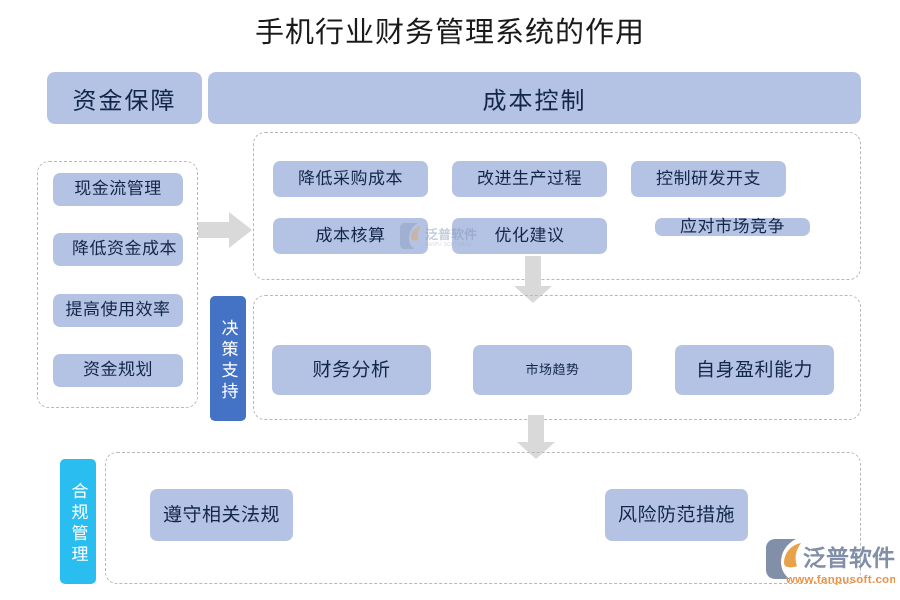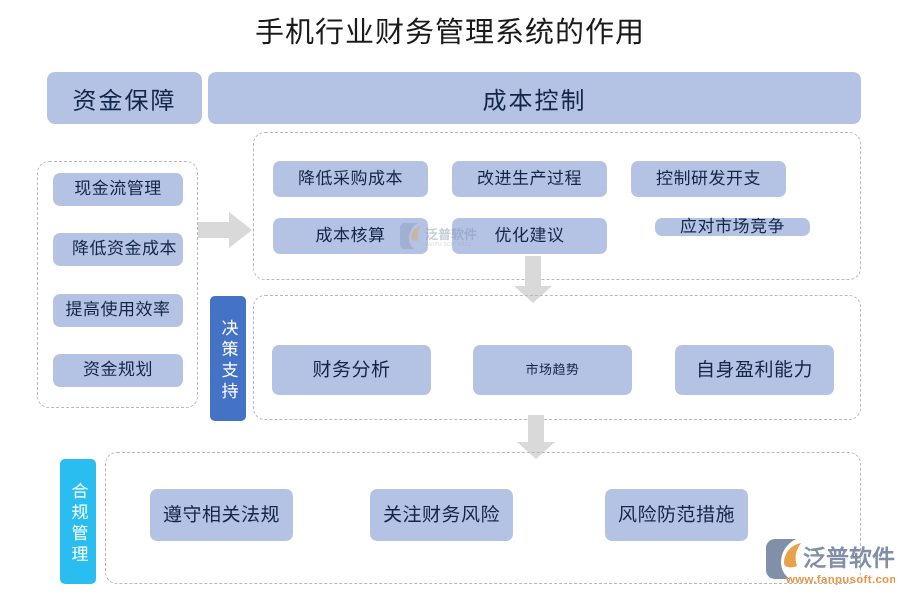--- a/index.html
+++ b/index.html
@@ -225,21 +225,20 @@
   <div class="pill" id="pill-markettrend">市场趋势</div>
   <div class="pill" id="pill-profit">自身盈利能力</div>
 
   <svg class="arrow" id="arrow-down-2" viewBox="0 0 40 45">
     <polygon points="12,0 28,0 28,27 39,27 20,44 1,27 12,27" fill="#d9d9d9"></polygon>
   </svg>
 
   <div class="vtab" id="vtab-compliance">合规管理</div>
   <div class="dashed-box" id="group-compliance"></div>
   <div class="pill" id="pill-laws">遵守相关法规</div>
-  <div class="pill" id="pill-finrisk">关注财务风险</div>
   <div class="pill" id="pill-riskctrl">风险防范措施</div>
 
   <svg id="brand-logo" viewBox="0 0 132 52">
     <path d="M3 12 C3 7 7 3 12 3 L33 3 C23 8 18 17 18 26 C18 33 21 39 27 43 L12 43 C7 43 3 39 3 34 Z" fill="#8190a8"></path>
     <path d="M21 27 C21 17 28 9 38 7 C33 14 31 21 34 30 C27 33 21 31 21 27 Z" fill="#e8a24a"></path>
     <text class="logo-cn" x="40" y="30">泛普软件</text>
     <text class="logo-url" x="23" y="47">www.fanpusoft.com</text>
   </svg>
 
 </div>

